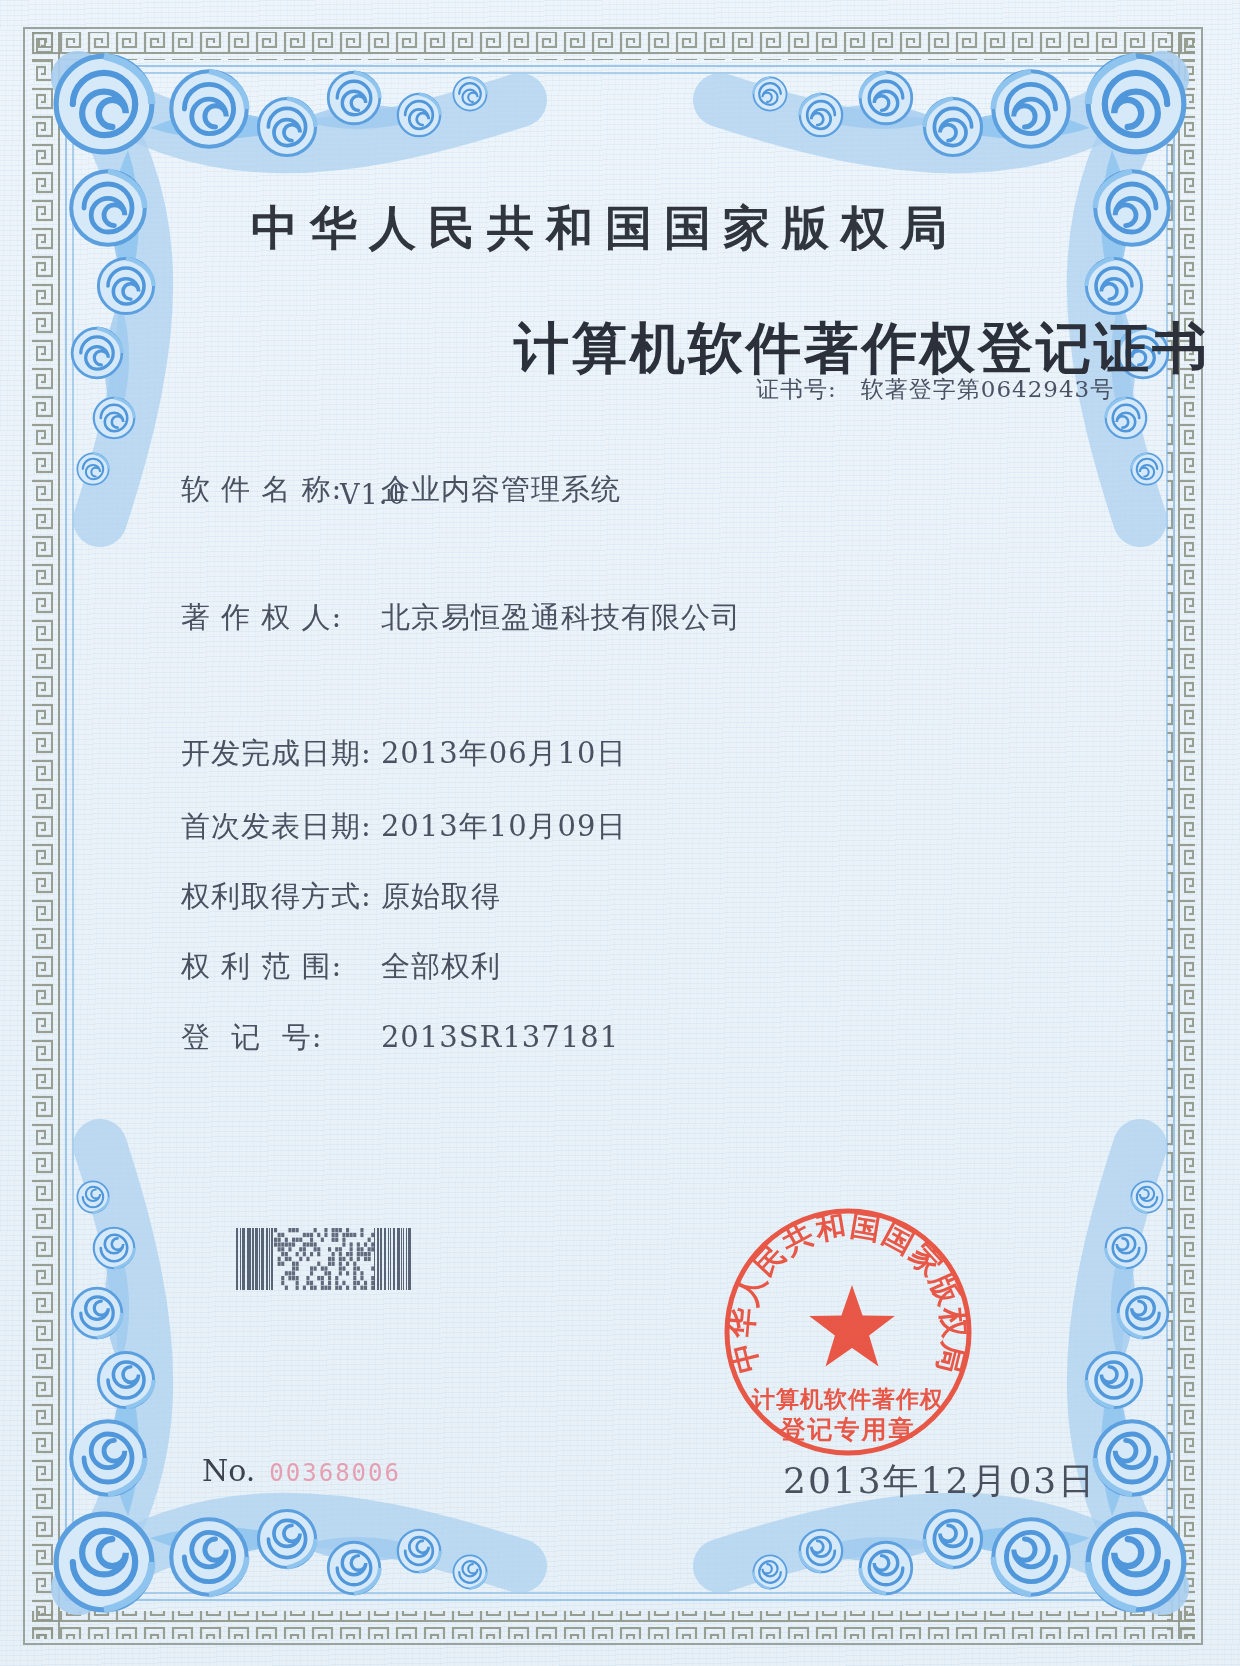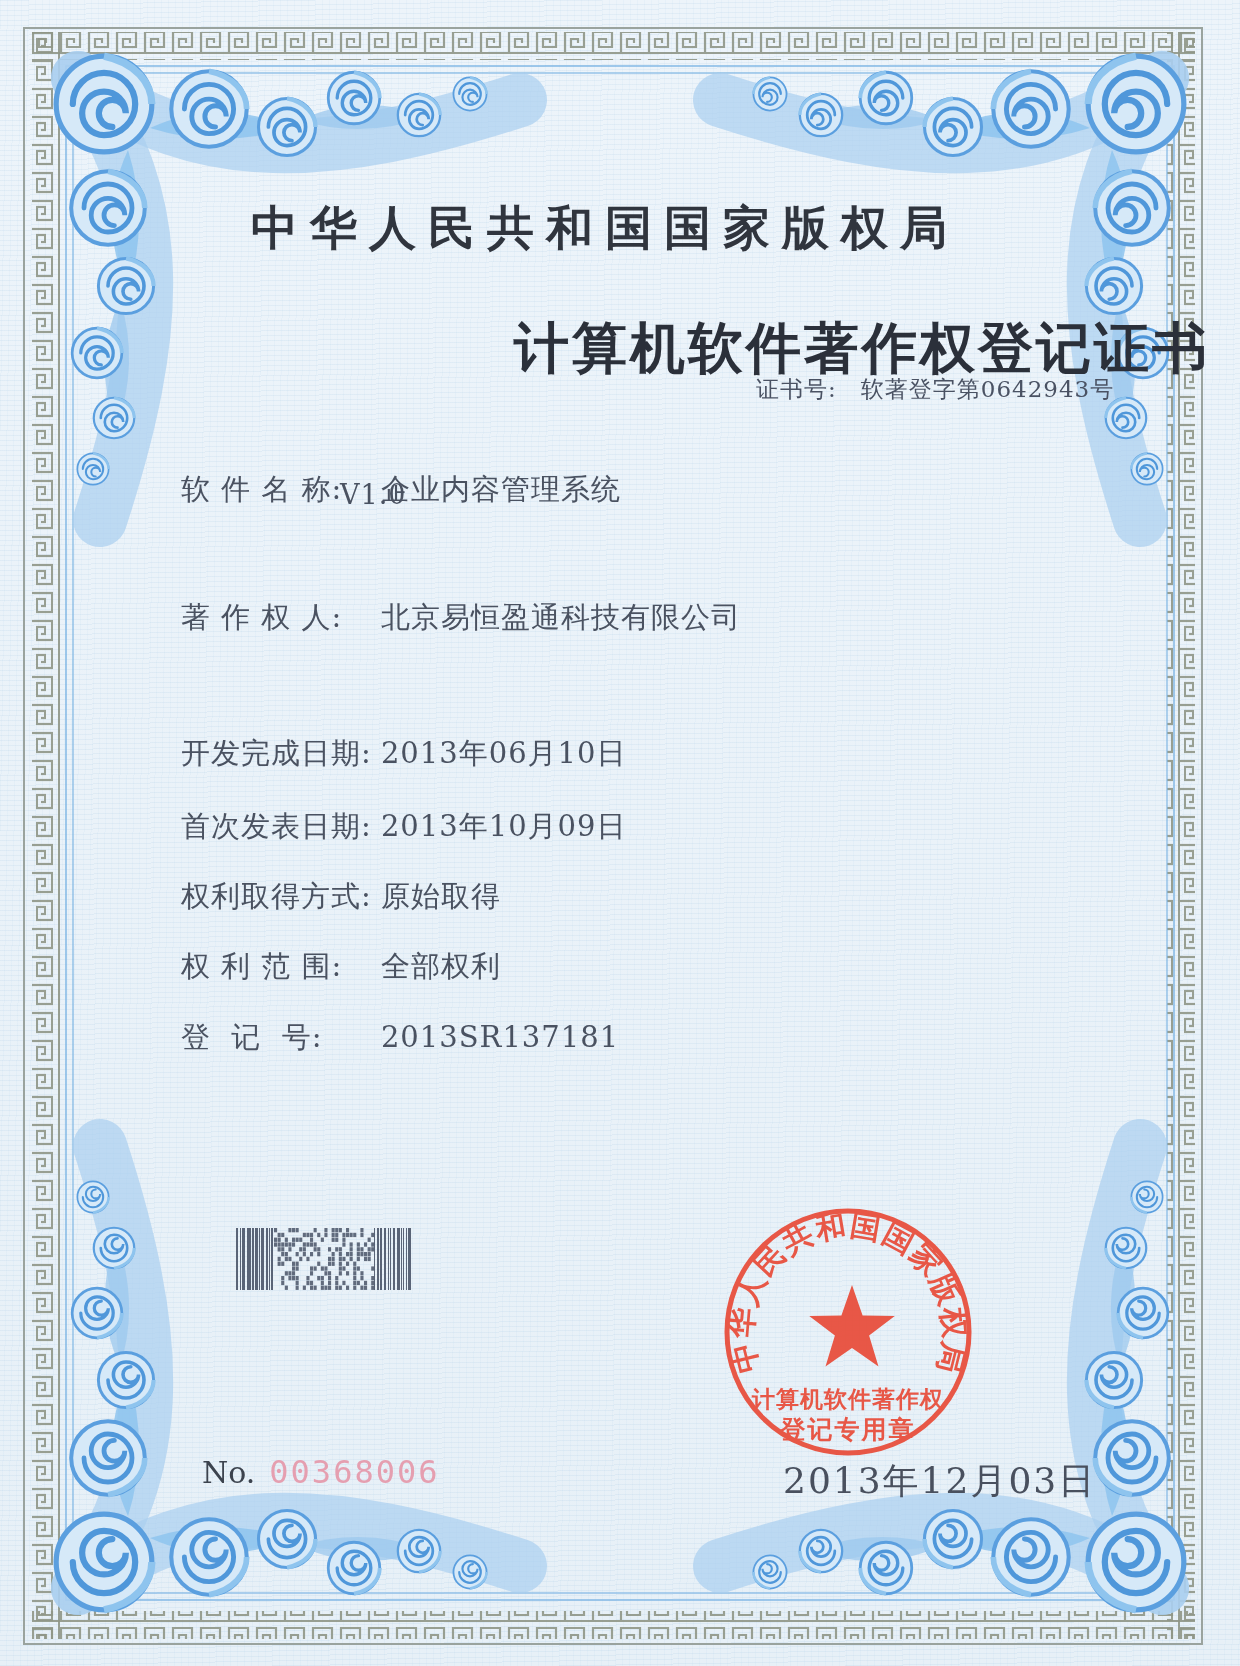--- a/index.html
+++ b/index.html
@@ -25,21 +25,21 @@
   .r2{top:564px}
   .r3{top:700px}
   .r4{top:773px}
   .r5{top:843px}
   .r6{top:913px}
   .r7{top:984px}
   .body-text{position:absolute;top:1059px;left:138px;width:884px;font-size:29px;
          line-height:73px;text-indent:58px;letter-spacing:1.5px;text-align:justify;color:#49505e;}
   .barcode-svg{position:absolute;left:236px;top:1228px;width:176px;height:62px;}
   .no-line{position:absolute;top:1453px;left:202px;font-size:30px;color:#3c434e;}
-  .no-line .num{font-family:"DejaVu Sans Mono",monospace;color:#e59fb0;font-size:32px;
+  .no-line .num{font-family:"DejaVu Sans Mono",monospace;color:#e59fb0;font-size:24px;
          margin-left:14px;letter-spacing:2px;}
   .date-line{position:absolute;top:1457px;left:783px;font-size:36px;color:#49505e;letter-spacing:2px;}
   .seal-svg{position:absolute;left:722px;top:1206px;width:256px;height:256px;opacity:.92;}
 </style>
 </head>
 <body>
 
 <div class="page">
 
   <svg class="frame-svg" viewBox="0 0 1240 1666" xmlns="http://www.w3.org/2000/svg">

